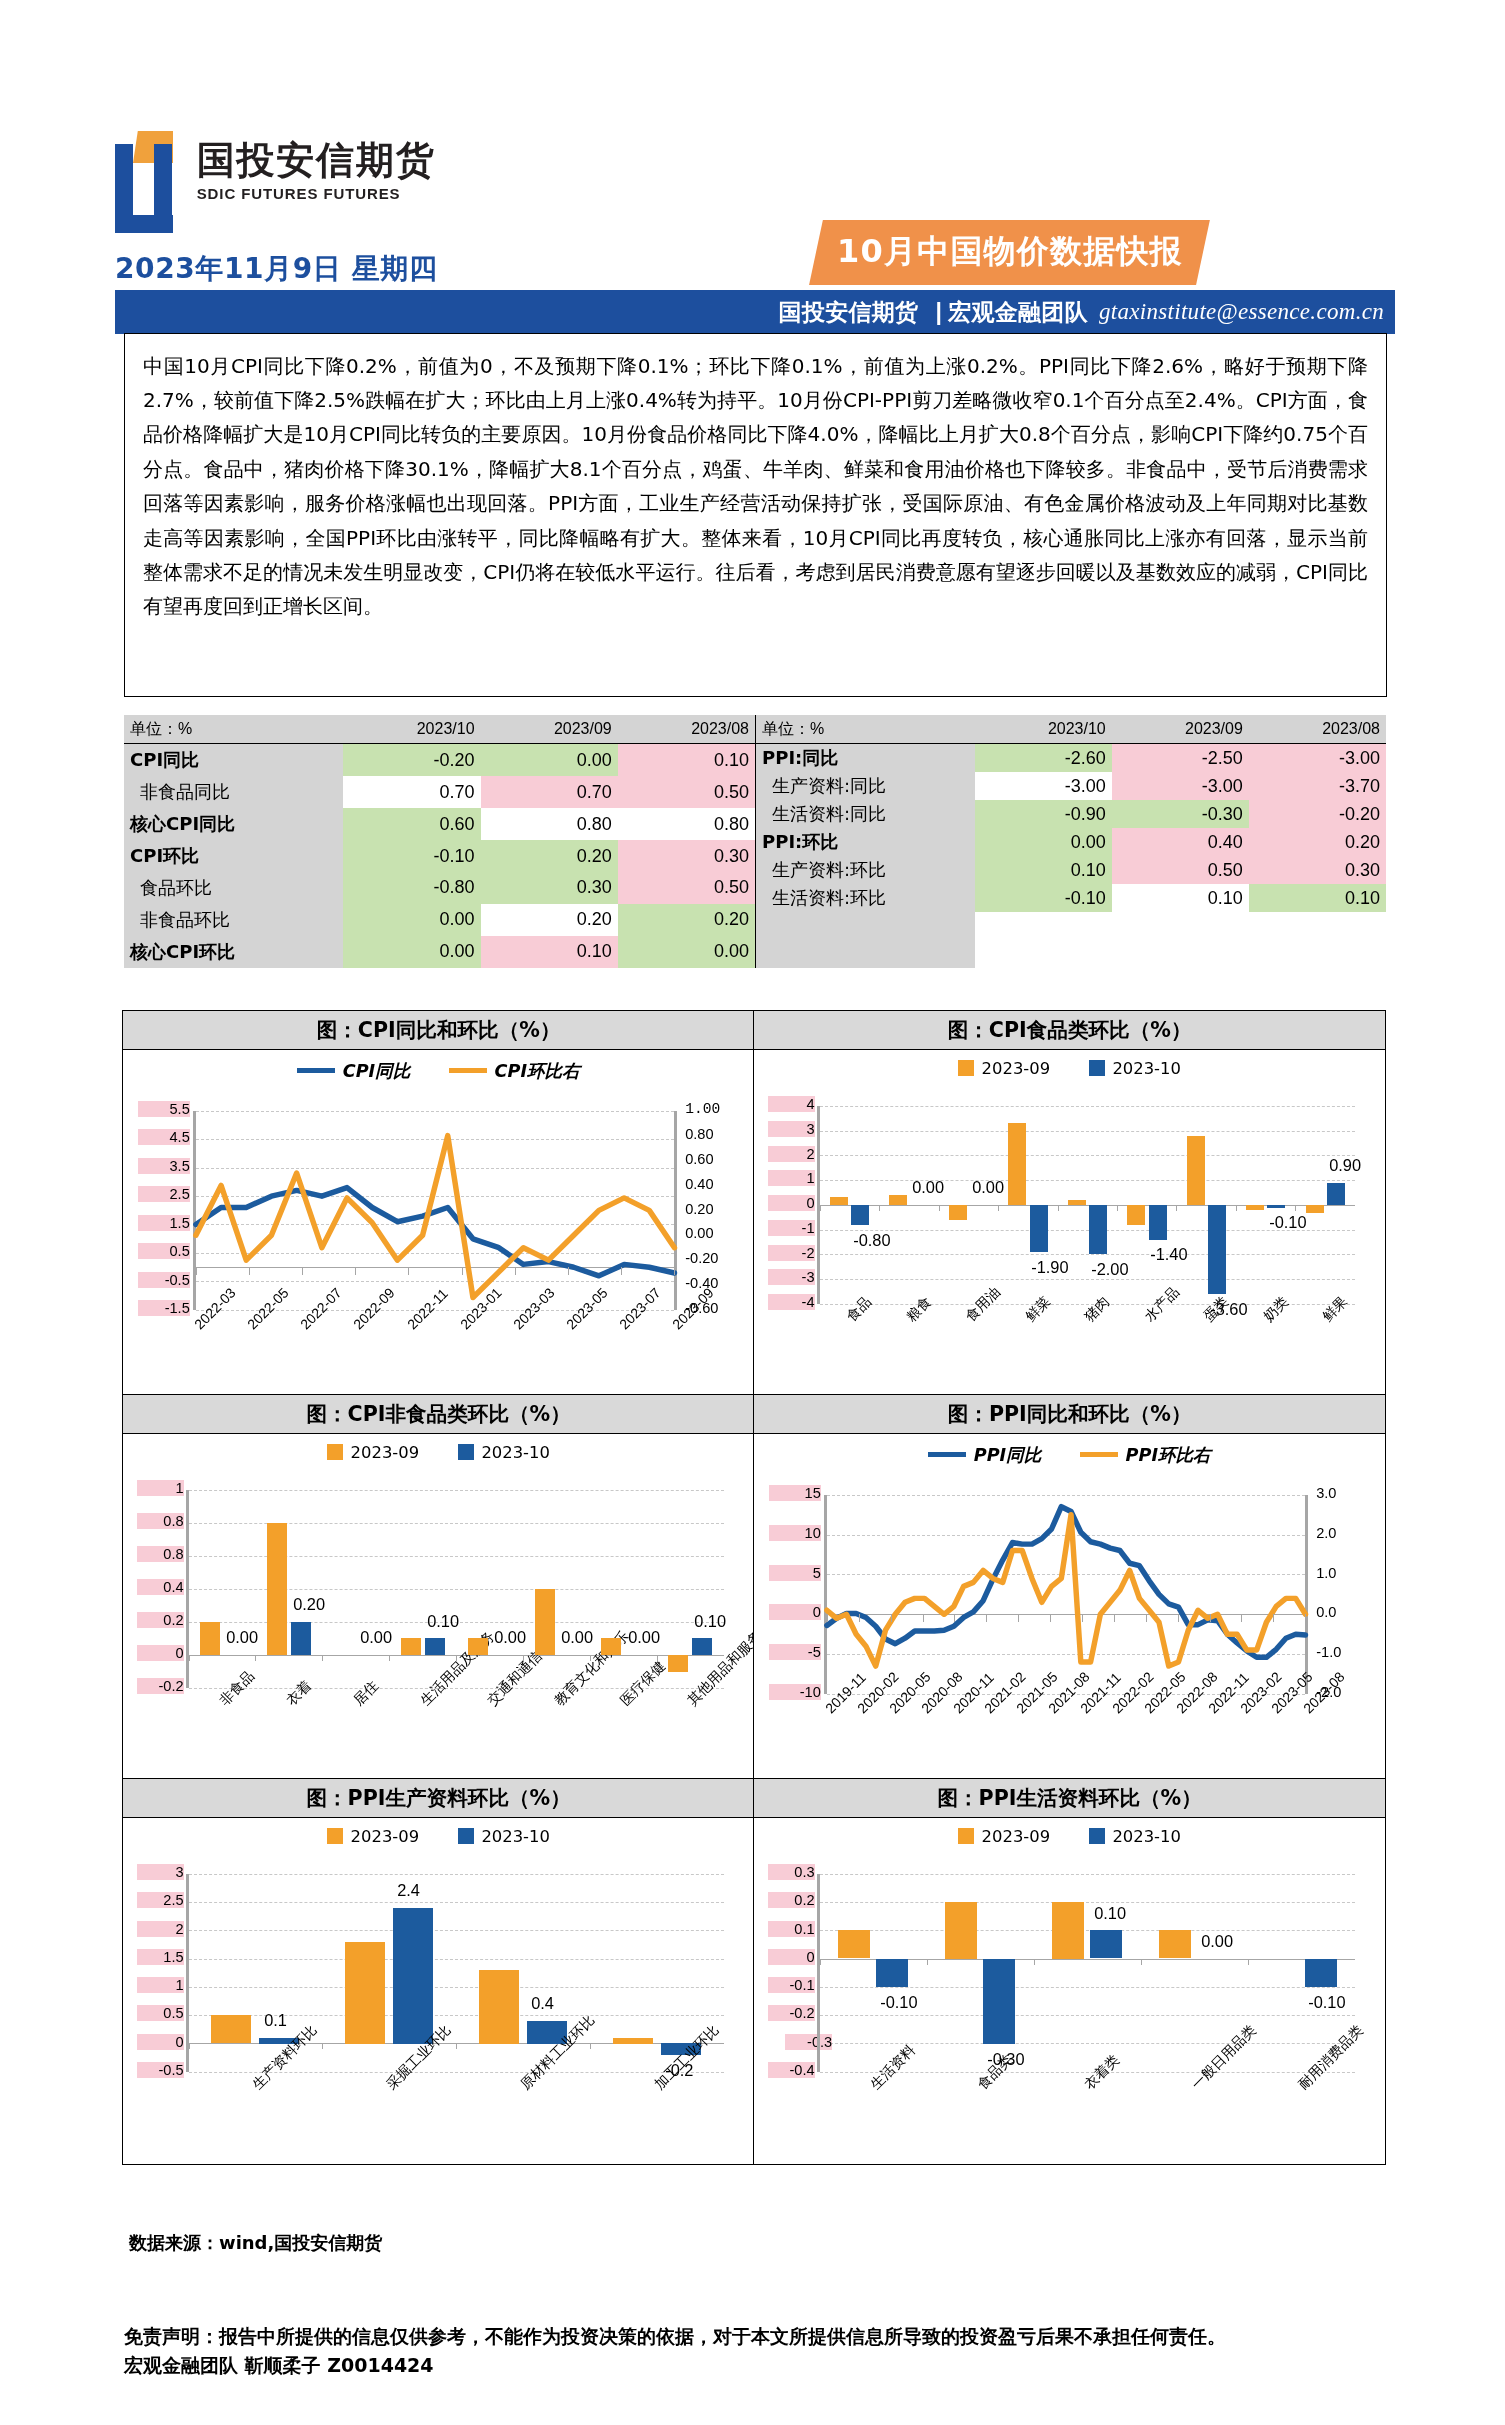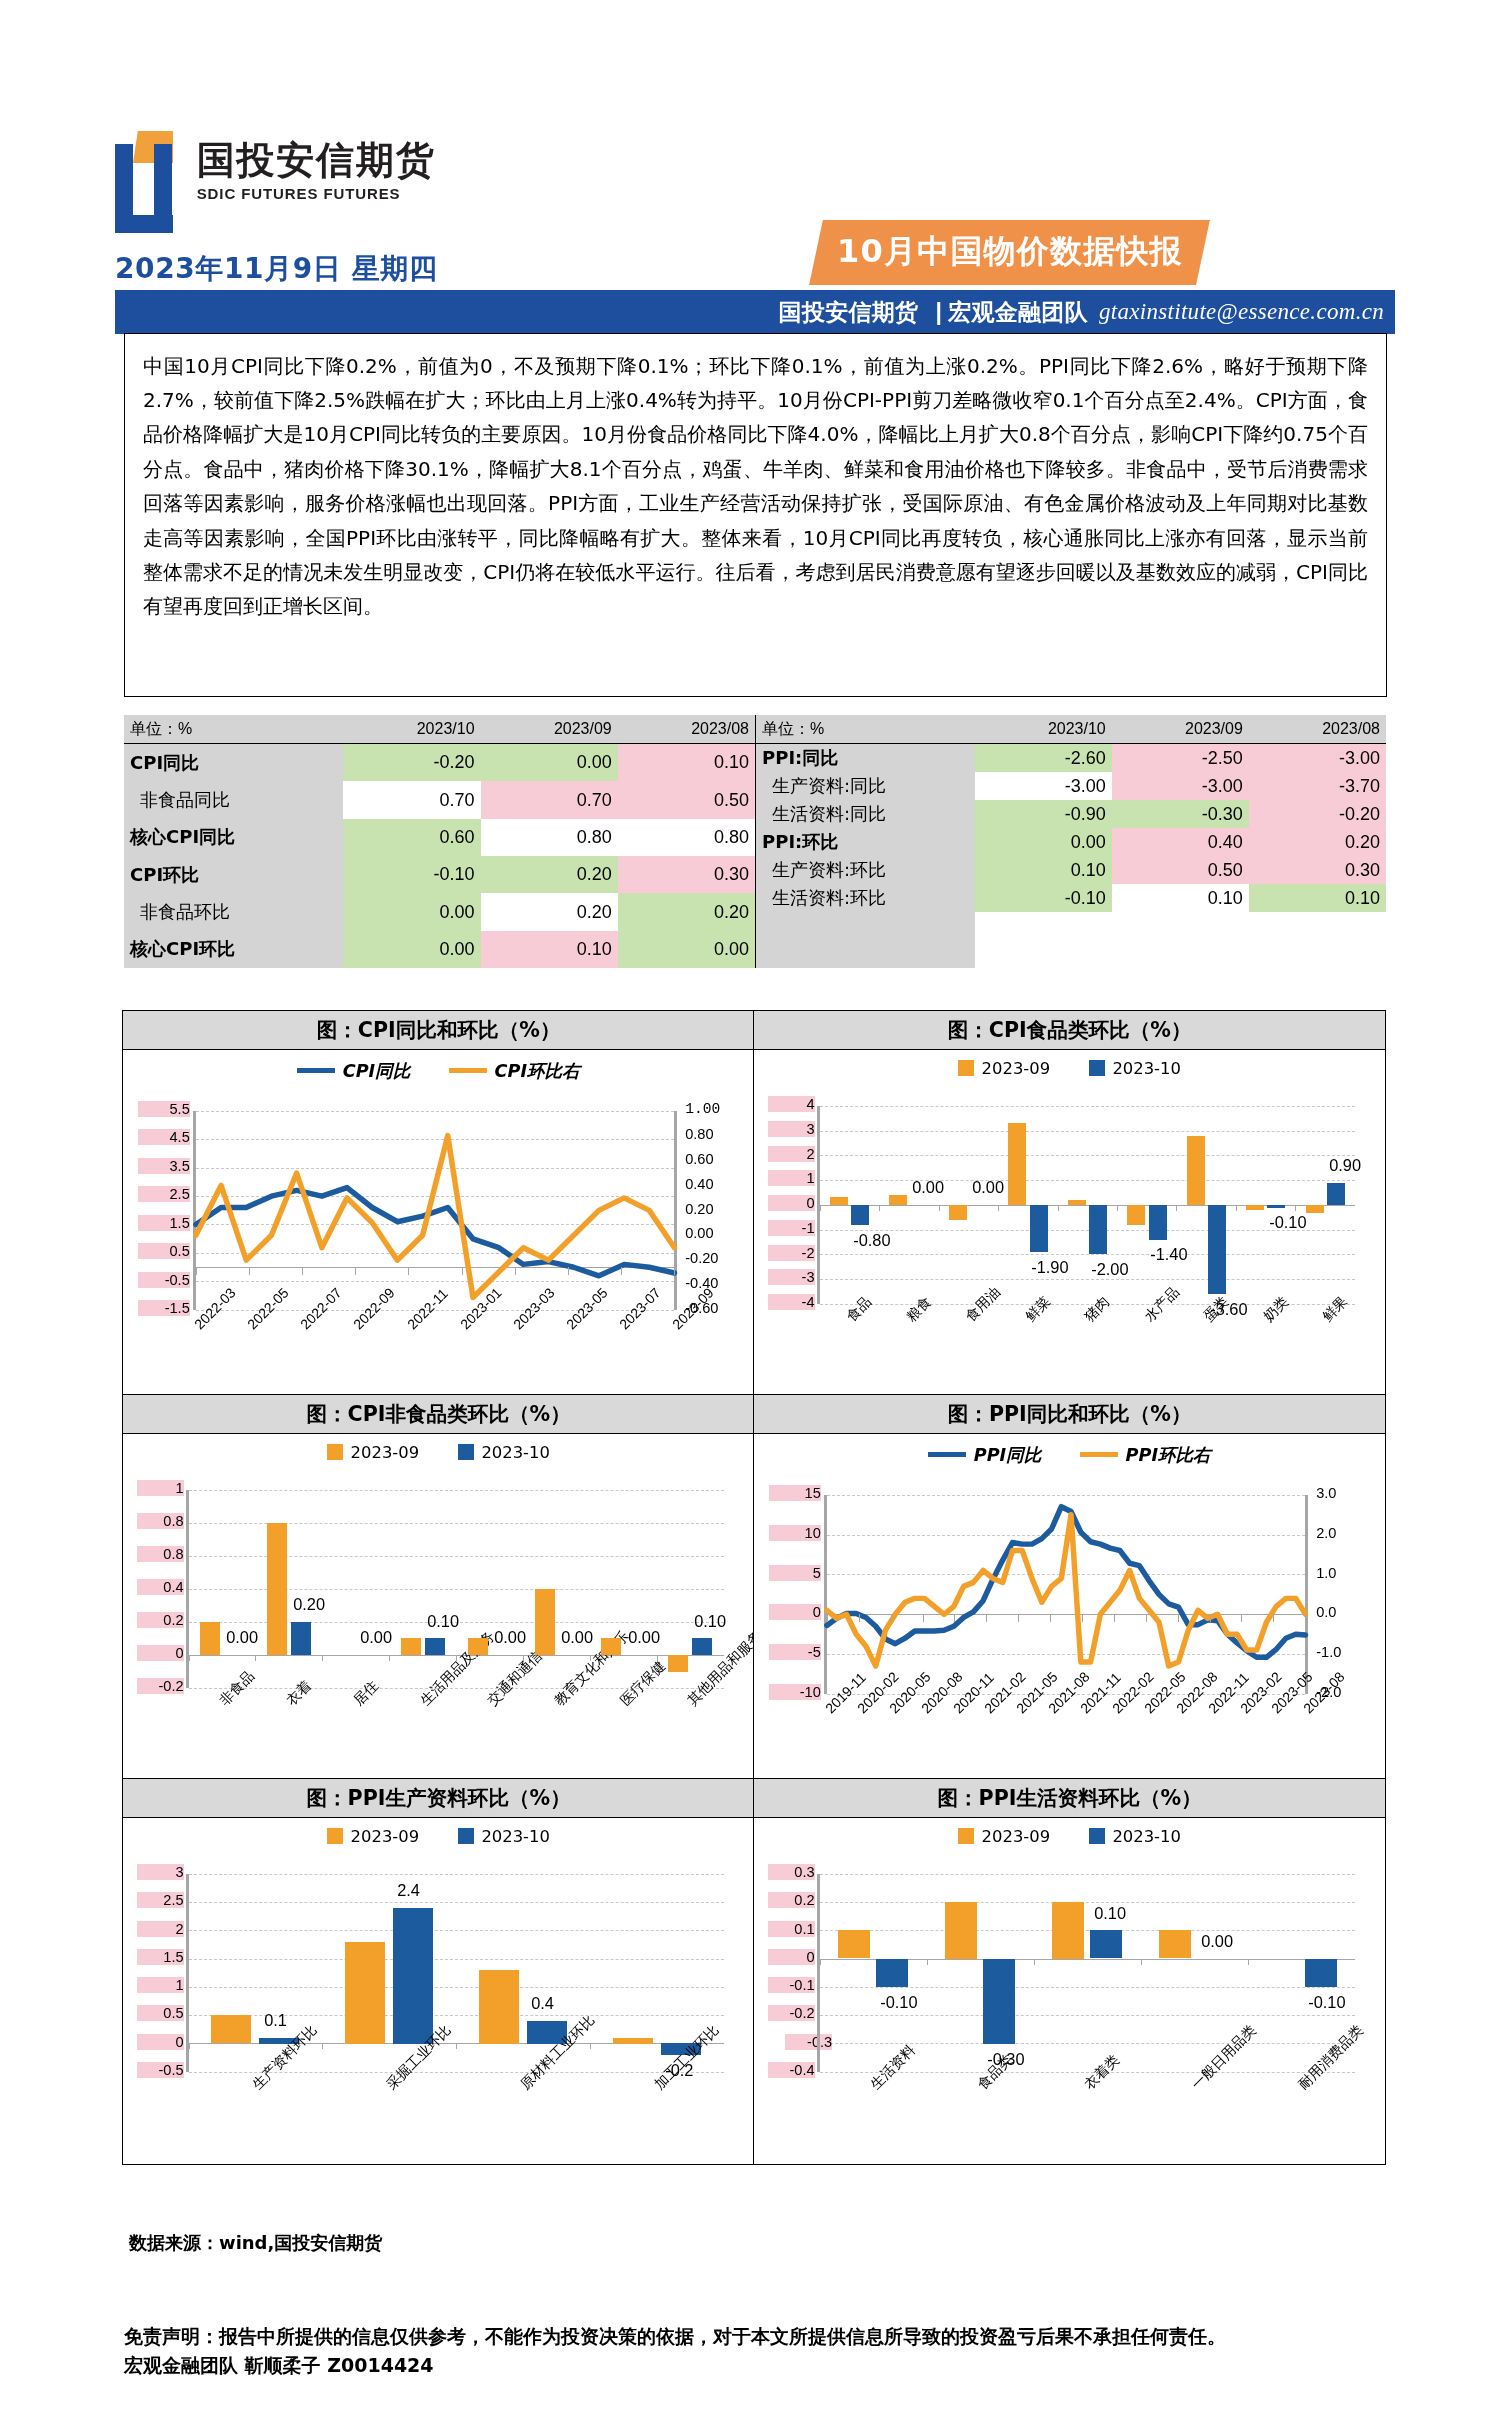--- a/index.html
+++ b/index.html
@@ -177,20 +177,26 @@
             <td class="lbl b">核心CPI同比</td>
             <td class="val g">0.60</td>
             <td class="val w">0.80</td>
             <td class="val w">0.80</td>
           </tr>
           <tr>
             <td class="lbl b">CPI环比</td>
             <td class="val g">-0.10</td>
             <td class="val g">0.20</td>
             <td class="val r">0.30</td>
+          </tr>
+          <tr>
+            <td class="lbl ind">食品环比</td>
+            <td class="val g">-0.80</td>
+            <td class="val g">0.30</td>
+            <td class="val r">0.50</td>
           </tr>
           <tr>
             <td class="lbl ind">非食品环比</td>
             <td class="val g">0.00</td>
             <td class="val w">0.20</td>
             <td class="val g">0.20</td>
           </tr>
           <tr>
             <td class="lbl b">核心CPI环比</td>
             <td class="val g">0.00</td>

